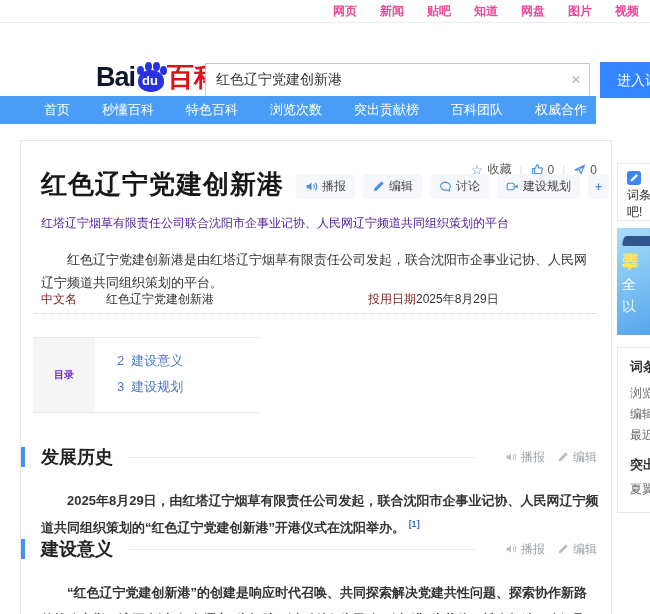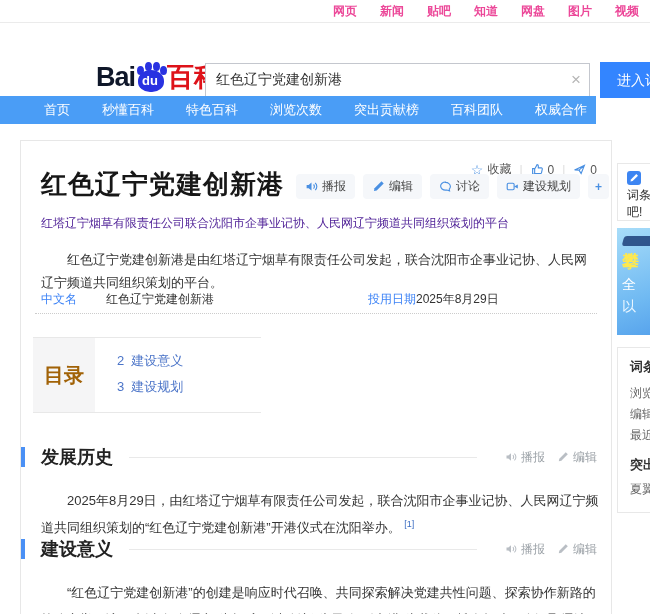--- a/index.html
+++ b/index.html
@@ -41,40 +41,40 @@
   .pill .ic{width:13px;height:13px;color:#4a90e2;}
   .pill-plus{color:#4a90e2;font-weight:bold;padding:4px 7px;}
   .summary{position:absolute;left:20px;top:74px;right:4px;font-size:12px;color:#4c1d95;}
   .para{position:absolute;left:20px;right:20px;font-size:13px;color:#333;line-height:1.8;text-indent:2em;}
   .p1{top:94px;}
   .p2{top:122px;}
   sup.ref{color:#3b6dc2;font-size:9px;cursor:pointer;}
   .infobox{position:absolute;left:20px;top:150px;right:20px;display:flex;font-size:12px;}
   .info-pair{display:flex;}
   .info-pair.first{width:295px;}
-  .info-label{width:65px;color:#3b82f6;}
+  .info-label{width:65px;color:#7f1d1d;}
   .info-label.l2{width:80px;text-align:right;}
   .info-value{color:#333;}
   .dotline{position:absolute;left:14px;right:14px;top:172px;border-top:1px dotted #ccc;}
   
   .toc{position:absolute;left:12px;top:196px;width:228px;border-top:1px solid #e8e8e8;border-bottom:1px solid #e8e8e8;display:flex;}
-  .toc-label{width:62px;background:#f5f5f6;display:flex;align-items:center;justify-content:center;font-size:20px;font-weight:bold;color:#a16207;}
+  .toc-label{width:62px;background:#f5f5f6;display:flex;align-items:center;justify-content:center;font-size:10px;font-weight:bold;color:#6d28d9;}
   .toc-list{padding:10px 0 12px 22px;flex:1;}
   .toc-item{font-size:13px;color:#4b74c8;line-height:26px;cursor:pointer;white-space:nowrap;}
   .toc-num{margin-right:7px;}
   
   .sec-head{position:absolute;left:0;right:14px;display:flex;align-items:center;}
   .sec-head.s1{top:304px;}
   .sec-head.s2{top:396px;}
   .sec-bar{width:4px;height:20px;background:#4a90f5;}
   .sec-head h2{margin:0 0 0 16px;font-size:18px;font-weight:bold;color:#222;white-space:nowrap;}
   .sec-line{flex:1;height:1px;background:#e9e9e9;margin:0 16px;}
   .sec-btn{display:flex;align-items:center;gap:4px;font-size:12px;color:#9aa0a6;cursor:pointer;margin-left:12px;white-space:nowrap;}
   .sec-btn .ic{width:12px;height:12px;color:#b9bec4;}
-  .sec-para{position:absolute;left:20px;right:12px;font-size:13px;color:#333;line-height:2.05;text-indent:2em;}
+  .sec-para{position:absolute;left:20px;right:12px;font-size:13px;color:#333;line-height:2.05;text-indent:2em;font-weight:bold;}
   .sp1{top:334px;}
   .sp2{top:426px;}
   i{font-style:normal;}
   
   .rbox1{position:absolute;left:617px;top:163px;width:200px;height:58px;border:1px solid #e8e8e8;background:#fff;box-sizing:border-box;padding:6px 9px;font-size:12px;color:#333;line-height:17px;cursor:pointer;}
   .pencil-chip{display:inline-block;width:14px;height:14px;background:#3d85f2;border-radius:3px;vertical-align:-3px;position:relative;}
   .pencil-chip svg{position:absolute;left:2px;top:2px;width:10px;height:10px;color:#fff;}
   .rbanner{position:absolute;left:617px;top:228px;width:200px;height:107px;cursor:pointer;
            background:linear-gradient(160deg,#a8ddf9 0%,#6fb9f2 45%,#4e9bea 75%,#8ecdf5 100%);overflow:hidden;}
   .rbanner .smudge{position:absolute;left:6px;top:8px;width:60px;height:10px;background:#1d3f7a;border-radius:3px;transform:skewX(-15deg);opacity:.85;}

